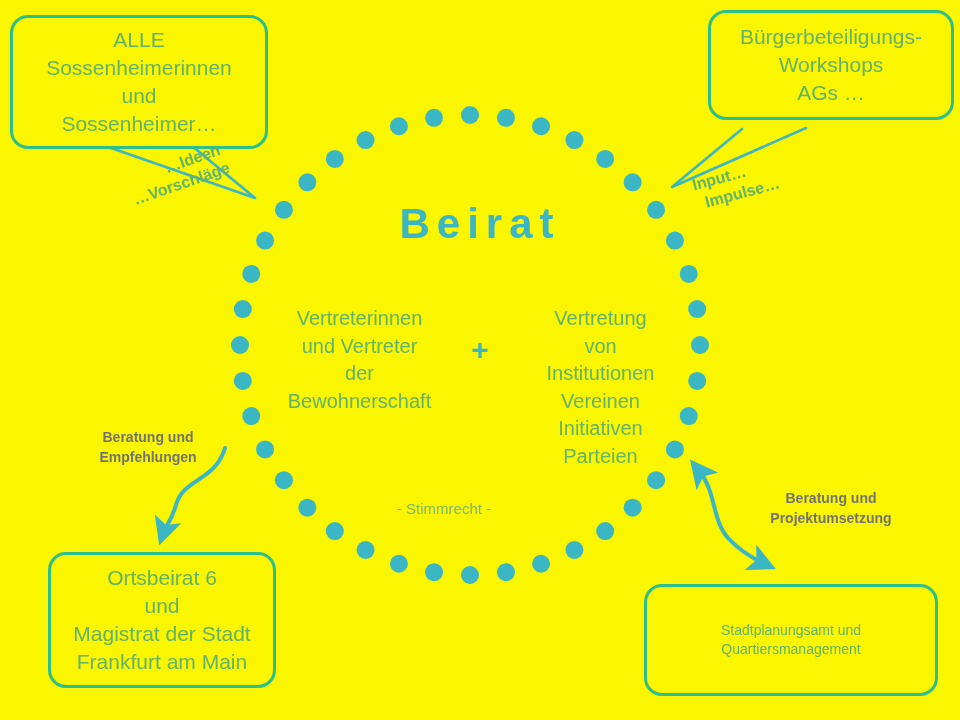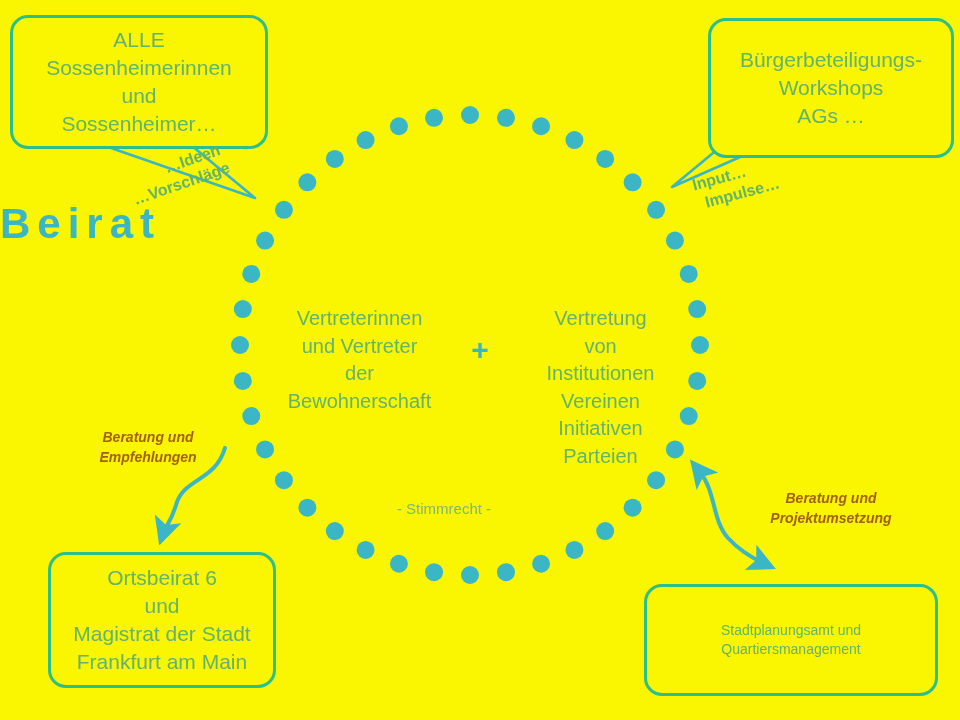--- a/index.html
+++ b/index.html
@@ -47,38 +47,38 @@
     display: block;
     white-space: nowrap;
   }
 
   #bubble-alle {
     left: 10px;  top: 8px;   width: 258px; height: 134px;
     font-size: 21px;
     margin-top: 7px;
   }
   #bubble-workshops {
-    left: 708px; top: 18px;  width: 246px; height: 140px;
+    left: 708px; top: 10px;  width: 246px; height: 110px;
     font-size: 21px;
   }
   #bubble-ortsbeirat {
     left: 48px;  top: 552px; width: 228px; height: 136px;
     font-size: 21px;
     align-items: center;
   }
   #bubble-stadtplanung {
     left: 644px; top: 584px; width: 294px; height: 112px;
     font-size: 14px;
   }
 
   
   #center-title {
     position: absolute;
     left: 0; top: 200px; width: 960px;
-    text-align: left;
+    text-align: center;
     font-size: 42px;
     font-weight: bold;
     letter-spacing: 7px;
     color: #3BB6C4;
     z-index: 2;
   }
   #columns {
     position: absolute;
     left: 240px; top: 305px; width: 480px;
     display: flex;
@@ -134,28 +134,27 @@
     left: 690px; top: 176px;
     transform: rotate(-15deg);
     transform-origin: left top;
   }
   #callout-input .l1 { display:block; }
   #callout-input .l2 { padding-left: 8px; display:block; }
 
   
   .arrow-label {
     position: absolute;
-    color: #a16207;
+    color: #737373;
     font-size: 14px;
     font-weight: bold;
     line-height: 1.45;
     text-align: center;
     white-space: nowrap;
     z-index: 4;
-    font-style: italic;
   }
   #label-beratung-empfehlungen { left: 78px;  top: 427px; width: 140px; }
   #label-beratung-projekt      { left: 742px; top: 488px; width: 178px; }
 </style>
 </head>
 <body>
 
 <div id="stage">
 
   <svg id="dots-svg" viewBox="0 0 960 720" xmlns="http://www.w3.org/2000/svg">

